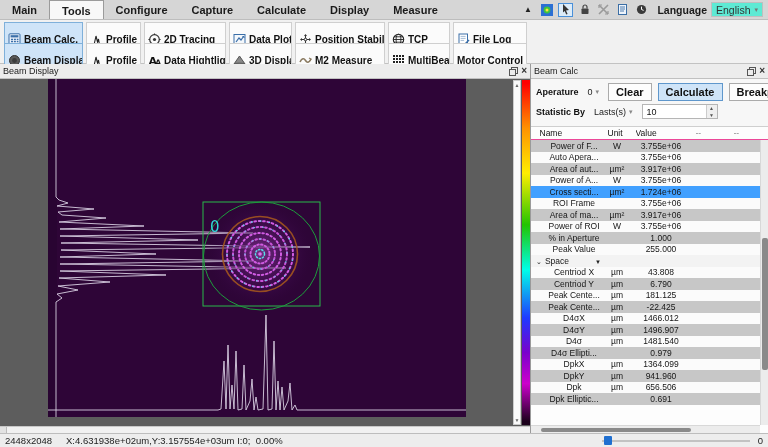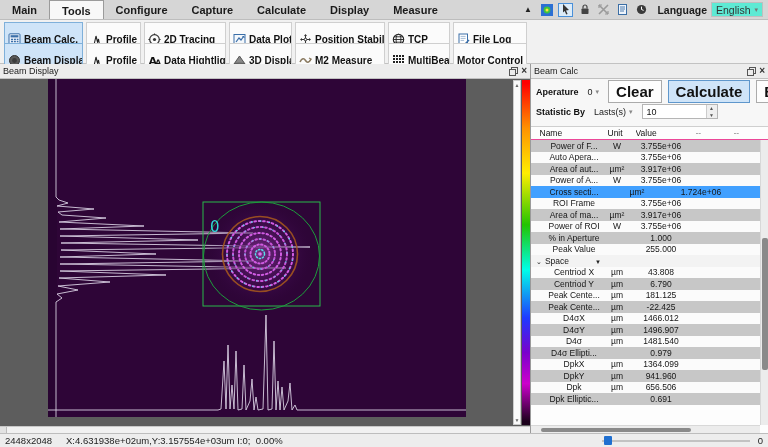--- a/index.html
+++ b/index.html
@@ -45,41 +45,41 @@
   .bd-hscroll { height:7px; background:#f1f1f1; border-top:1px solid #c8c8c8; position:relative; }
   .bd-hscroll .hbox { position:absolute; left:0; top:0; width:7px; height:6px; background:#e2e2e2; border-right:1px solid #bbb; }
 
   
   .beam-calc { width:237px; display:flex; flex-direction:column; background:#f7f7f7; }
   .bc-controls { padding:4px 3px 3px 5px; font-size:9px; color:#111; }
   .bc-row { display:flex; align-items:center; gap:6px; height:17px; margin-bottom:3px; }
   .bc-label { font-weight:700; white-space:nowrap; }
   .combo { display:flex; align-items:center; gap:3px; padding:1px 3px; color:#222; }
   .combo .chev { font-size:7px; color:#888; }
-  .btn { background:#fdfdfd; border:1px solid #ababab; padding:2px 7px; font-size:15px; font-weight:700; color:#111; cursor:default; white-space:nowrap; }
+  .btn { background:#fdfdfd; border:1px solid #ababab; padding:2px 7px; font-size:11px; font-weight:700; color:#111; cursor:default; white-space:nowrap; }
   .btn.active { background:#cfe4f8; border-color:#5f97cc; }
   .spin { display:flex; align-items:center; border:1px solid #b5b5b5; background:#fff; width:76px; height:15px; padding-left:4px; font-size:9px; }
   .spin .val { flex:1; }
   .spin .arrows { display:flex; flex-direction:column; width:11px; border-left:1px solid #ccc; height:100%; }
   .spin .arrows span { flex:1; font-size:5px; line-height:6px; text-align:center; color:#555; background:#efefef; }
 
   .bc-table { position:relative; flex:1; background:#fdfdfd; border-top:1px solid #cfcfcf; overflow:hidden; font-size:8.5px; }
   .bc-head { display:flex; height:13px; align-items:center; font-weight:400; color:#111; border-bottom:1px solid #ec4899; background:#fdfdfd;justify-content:center; }
   .bc-head .c, .bc-r .c { white-space:nowrap; overflow:hidden; }
   .c-name { width:72px; padding-left:4px; }
   .c-unit { width:28px; }
   .c-val  { width:60px; }
   .c-d1   { width:38px; color:#8a8a8a; }
   .c-d2   { width:30px; color:#8a8a8a; }
   .bc-rows { position:absolute; top:13px; left:0; right:8px; bottom:8px; overflow:hidden; }
   .bc-r { display:flex; height:11.5px; align-items:center; color:#161616;text-align:center; }
   .bc-r .c-name { padding-left:14px; }
   .bc-r.gray { background:#c7c7c7; }
   .bc-r.white { background:#fbfbfb; }
-  .bc-r.selected { background:#41a0ff;gap:20px; }
+  .bc-r.selected { background:#41a0ff; }
   .bc-r.group { background:#f3f3f3; font-weight:400; }
   .bc-r.group .c-name { padding-left:3px; }
   .group-chev { margin-right:3px; font-size:7px; }
   .group-filter { margin-left:26px; font-size:6px; color:#222; }
   .bc-vrail { position:absolute; top:13px; right:0; width:8px; bottom:8px; background:#ececec; border-left:1px solid #d8d8d8; }
   .bc-vthumb { position:absolute; top:98px; left:1px; width:6px; height:132px; background:#8a8a8a; border-radius:2px; }
   .bc-hrail { position:absolute; left:0; right:8px; bottom:0; height:8px; background:#ececec; border-top:1px solid #d8d8d8; }
   .bc-hthumb { position:absolute; left:10px; top:2px; width:150px; height:4px; background:#8a8a8a; border-radius:2px; }
 
   

